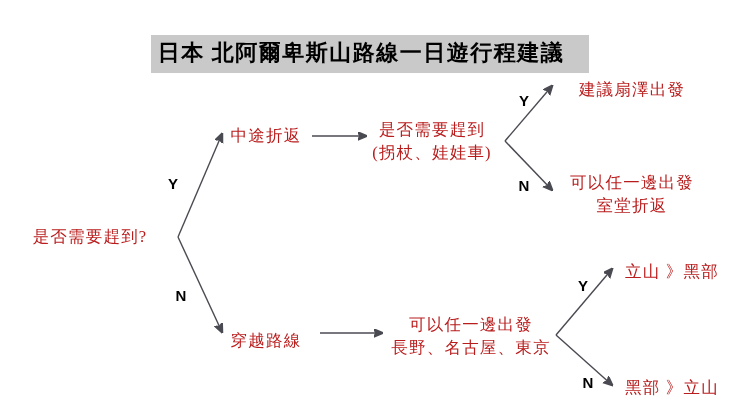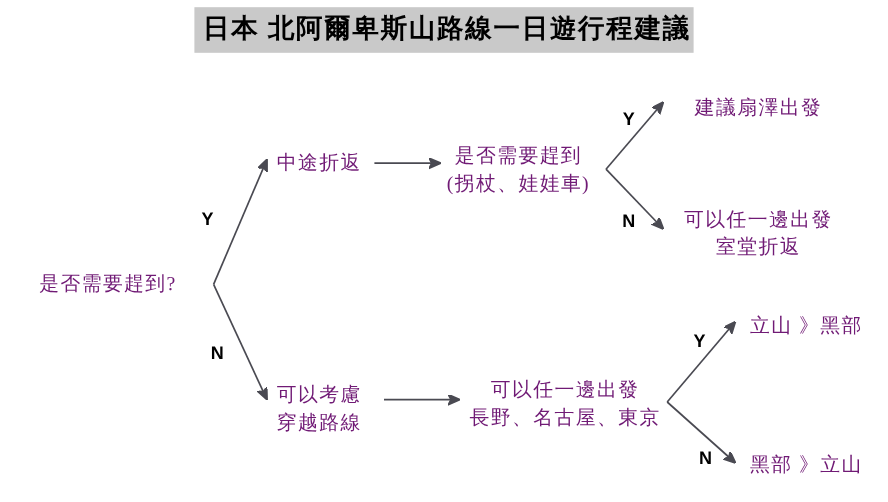--- a/index.html
+++ b/index.html
@@ -31,33 +31,34 @@
     z-index: 5;
   }
   .title-text {
     display: inline-block;
     background: #c9c9c9;
     color: #000000;
     font-family: "Liberation Serif", "DejaVu Serif", serif;
     font-size: 22px;
     font-weight: 600;
     letter-spacing: 1.5px;
-    padding: 4px 2px 6px 7px;
+    padding: 4px 25px 6px 7px;
     line-height: 1.25;
     white-space: nowrap;
+    margin-top: 29px;
   }
   .node {
     position: absolute;
     z-index: 4;
     text-align: center;
     font-family: "Liberation Serif", "DejaVu Serif", serif;
     font-size: 16.5px;
     line-height: 1.38;
     letter-spacing: 1.2px;
-    color: #701a75;
+    color: #b91c1c;
     white-space: nowrap;
     transform: translate(-50%, -50%);
   }
   .node .line2 { display: block; }
   .branch-label {
     position: absolute;
     z-index: 6;
     font-family: "Liberation Sans", "DejaVu Sans", sans-serif;
     font-size: 15px;
     font-weight: bold;
@@ -91,21 +92,21 @@
       <line x1="556" y1="335" x2="612" y2="385" stroke="#4a4a52" stroke-width="1.4" marker-end="url(#arrowhead)"></line>
     </g>
 </svg>
 
 <div id="node-layer">
     <div class="node" style="left: 90px; top: 237px;"><span>是否需要趕到?</span></div>
     <div class="node" style="left: 266px; top: 136px;"><span>中途折返</span></div>
     <div class="node" style="left: 432px; top: 142px;"><span>是否需要趕到</span><span class="line2">(拐杖、娃娃車)</span></div>
     <div class="node" style="left: 632px; top: 90px;"><span>建議扇澤出發</span></div>
     <div class="node" style="left: 632px; top: 195px;"><span>可以任一邊出發</span><span class="line2">室堂折返</span></div>
-    <div class="node" style="left: 266px; top: 341px;"><span>可以考慮</span><span class="line2">穿越路線</span></div>
+    <div class="node" style="left: 266px; top: 341px;"><span class="line2">穿越路線</span></div>
     <div class="node" style="left: 471px; top: 337px;"><span>可以任一邊出發</span><span class="line2">長野、名古屋、東京</span></div>
     <div class="node" style="left: 672px; top: 272px;"><span>立山 》黑部</span></div>
     <div class="node" style="left: 672px; top: 388px;"><span>黑部 》立山</span></div>
     <div class="branch-label" style="left: 173px; top: 183px;">Y</div>
     <div class="branch-label" style="left: 181px; top: 295px;">N</div>
     <div class="branch-label" style="left: 524px; top: 100px;">Y</div>
     <div class="branch-label" style="left: 524px; top: 185px;">N</div>
     <div class="branch-label" style="left: 583px; top: 285px;">Y</div>
     <div class="branch-label" style="left: 588px; top: 382px;">N</div>
   </div>

